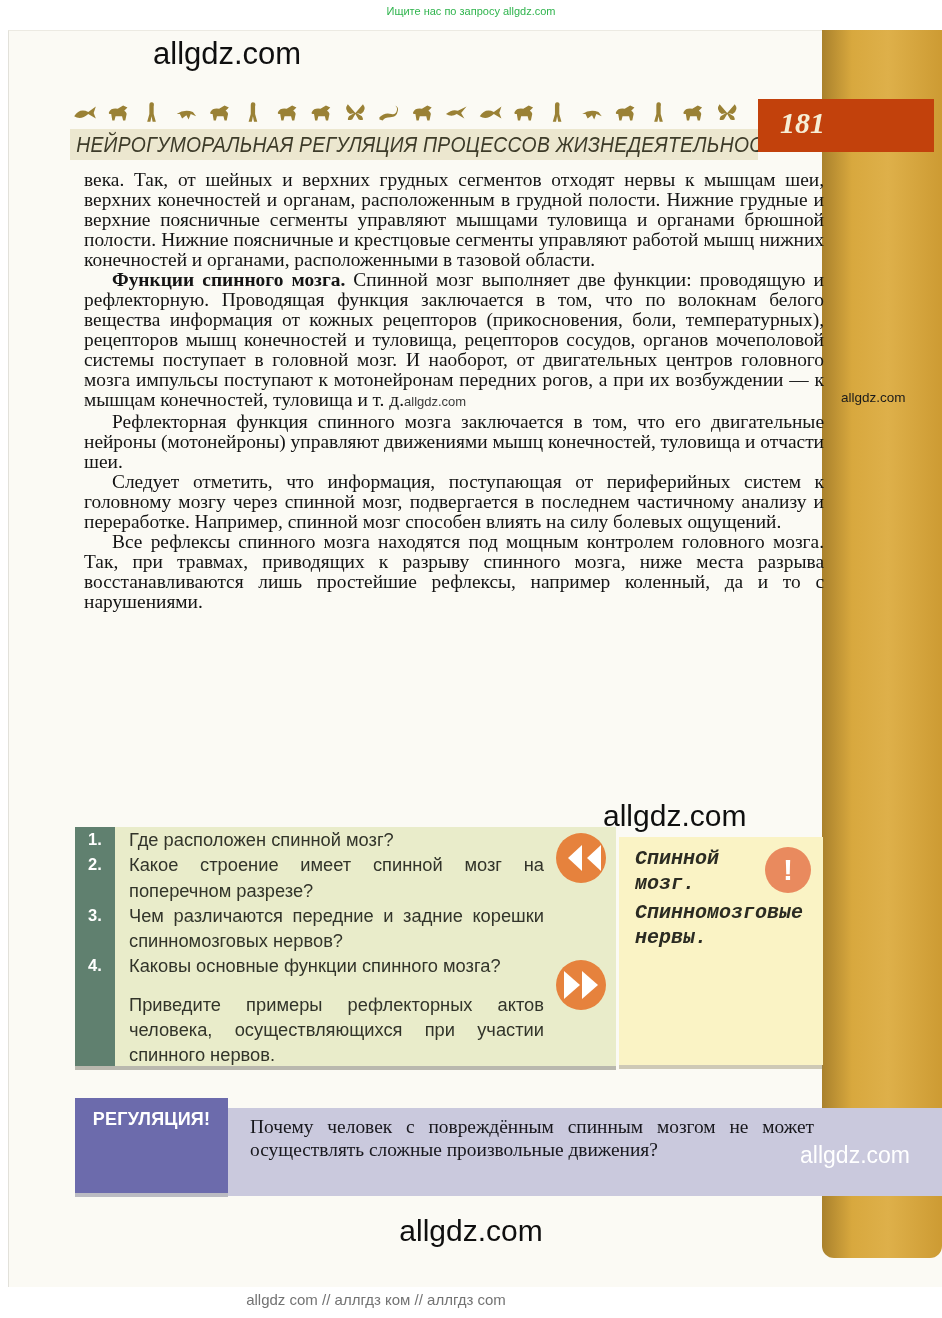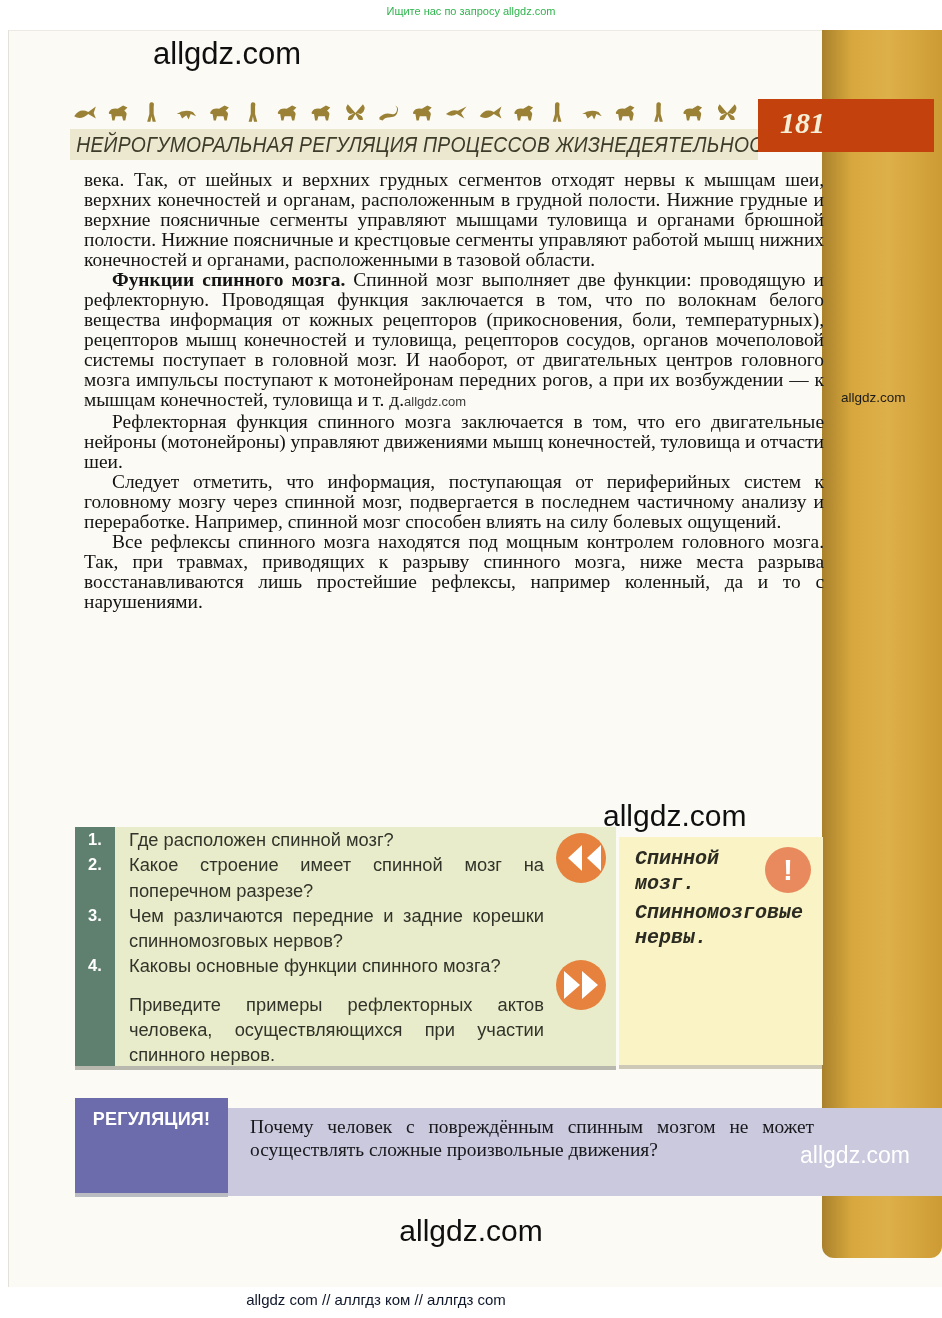--- a/index.html
+++ b/index.html
@@ -18,21 +18,21 @@
     background:linear-gradient(90deg,#a9812c 0%,#d8a83e 25%,#deb04a 55%,#cd9b33 100%);
     border-radius:0 0 12px 12px;}
   
   .wm{color:#0f0f0f;font-family:"Liberation Sans",sans-serif;}
   .wm-top-big{position:absolute;left:153px;top:36px;font-size:31px;}
   .wm-band-small{position:absolute;left:841px;top:390px;font-size:13.5px;color:#1a1a1a;}
   .wm-mid-big{position:absolute;left:603px;top:799px;font-size:30px;z-index:5;}
   .wm-bottom-big{position:absolute;left:0;top:1214px;width:942px;text-align:center;font-size:30px;}
   .wm-think-white{position:absolute;right:32px;top:1142px;font-size:23px;color:#ffffff;z-index:4;}
   .footer-line{position:absolute;left:0;top:1291px;width:752px;text-align:center;
-    font-size:15px;color:#0f172a;}
+    font-size:15px;color:#737373;}
   
   .frieze{position:absolute;left:72px;top:97px;width:676px;height:32px;fill:#9a8135;}
   .title-band{position:absolute;left:70px;top:129px;width:688px;height:31px;background:#ece7cf;}
   .title-band span{display:inline-block;transform:scaleX(.88);transform-origin:left center;
     white-space:nowrap;font-style:italic;font-size:22px;line-height:31px;color:#3d3b29;
     padding-left:7px;letter-spacing:.3px;}
   .pagenum-box{position:absolute;left:758px;top:99px;width:176px;height:53px;background:#c2410c;}
   .pagenum-box span{display:block;margin:7px 0 0 22px;font-family:"Liberation Serif",serif;
     font-style:italic;font-weight:bold;font-size:30px;color:#f6eed6;}
   

